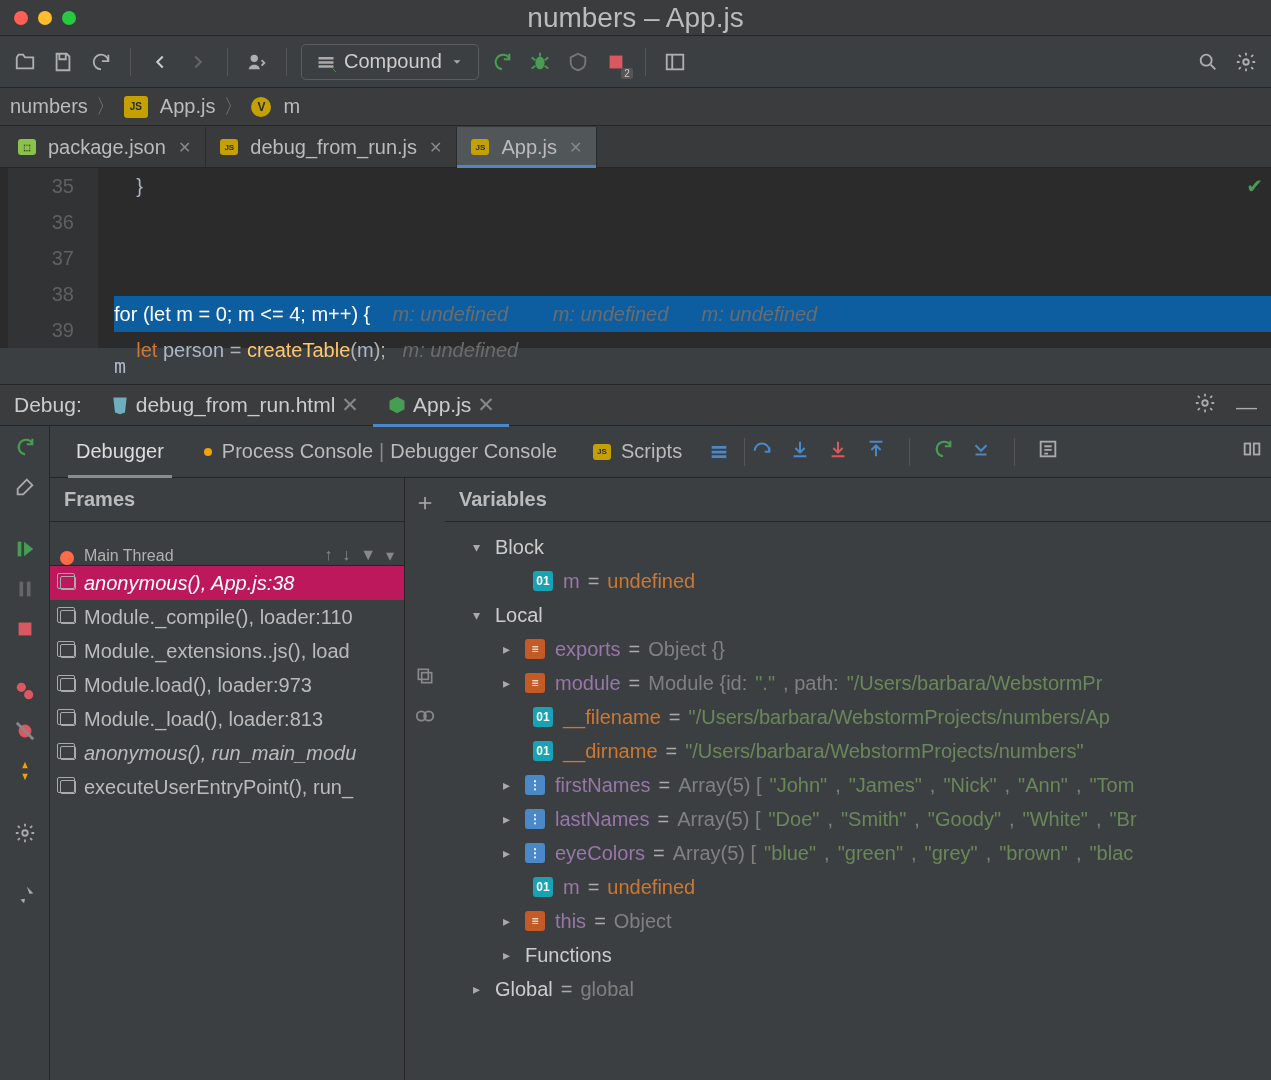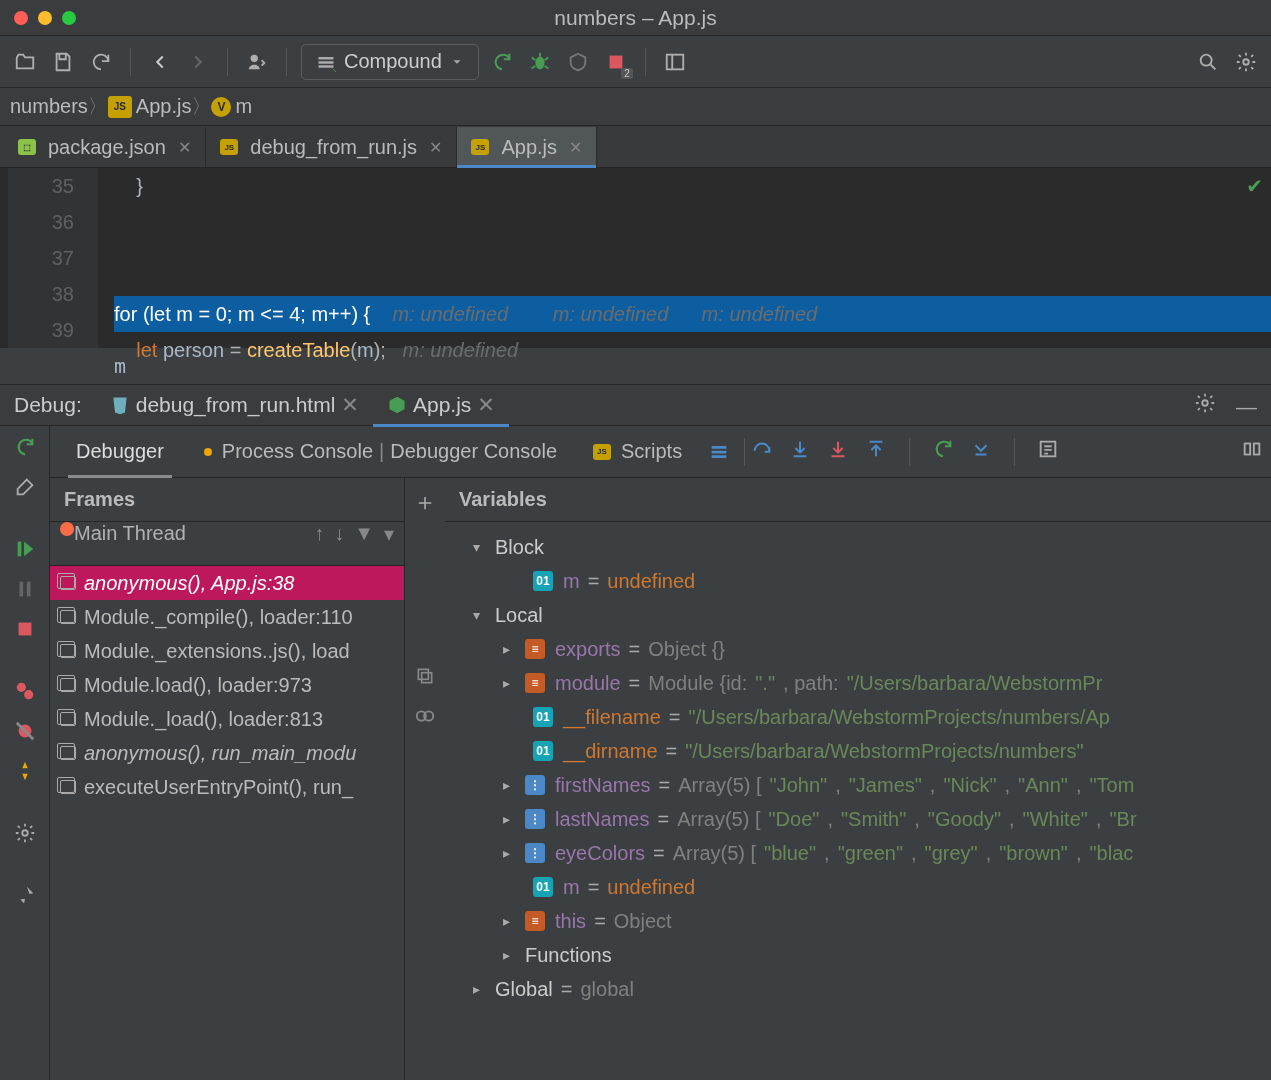--- a/index.html
+++ b/index.html
@@ -27,30 +27,30 @@
     --row-sel:#0d5ea1;
     --row-hover:#4445;
   }
   *{box-sizing:border-box;font-family:"Segoe UI","Helvetica Neue",Arial,sans-serif;}
   body{margin:0;background:var(--bg);color:var(--text);width:1271px;height:1080px;overflow:hidden;font-size:20px;}
   
   .titlebar{height:36px;background:#3a3c3e;display:flex;align-items:center;position:relative;border-bottom:1px solid #262626;}
   .traffic{display:flex;gap:10px;padding:0 14px;}
   .traffic-light{width:14px;height:14px;border-radius:50%;}
   .tl-red{background:#ff5f57;} .tl-yel{background:#ffbd2e;} .tl-grn{background:#28c840;}
-  .titlebar-title{position:absolute;left:50%;transform:translateX(-50%);color:#bbb;font-size:21px;}
+  .titlebar-title{position:absolute;left:50%;transform:translateX(-50%);color:#bbb;font-size:28px;}
   
   .toolbar{height:52px;background:var(--bg);display:flex;align-items:center;gap:8px;padding:0 10px;border-bottom:1px solid var(--border);}
   .tb-sep{width:1px;height:28px;background:#555;margin:0 6px;}
   .tb-btn{width:30px;height:30px;display:flex;align-items:center;justify-content:center;color:#afafaf;cursor:pointer;}
   .tb-btn svg{width:22px;height:22px;}
   .run-sel{display:flex;align-items:center;gap:8px;height:36px;padding:0 14px;border:1px solid #5a5d5f;border-radius:5px;background:#3c3f41;color:#ccc;font-size:20px;}
   .spacer{flex:1;}
   
-  .breadcrumb{height:38px;background:#3a3c3e;display:flex;align-items:center;padding:0 10px;font-size:20px;color:#bbb;border-bottom:1px solid var(--border);}
+  .breadcrumb{height:38px;background:#3a3c3e;display:flex;align-items:center;gap:8px;padding:0 10px;font-size:20px;color:#bbb;border-bottom:1px solid var(--border);}
   .crumb-sep{color:#777;}
   .js-badge{display:inline-flex;align-items:center;justify-content:center;background:#c4a000;color:#2b2b2b;font-weight:bold;font-size:10px;width:24px;height:22px;border-radius:3px;margin-right:4px;position:relative;}
   .js-badge.tiny{width:18px;height:16px;font-size:8px;}
   .var-badge{display:inline-flex;align-items:center;justify-content:center;background:#c4a000;color:#2b2b2b;font-weight:bold;font-size:12px;width:20px;height:20px;border-radius:50%;margin-right:4px;}
   
   .editor-tabs{height:42px;background:#383a3c;display:flex;align-items:flex-end;border-bottom:1px solid #262626;padding-left:4px;}
   .ed-tab{display:flex;align-items:center;gap:8px;height:40px;padding:0 14px;color:#bbb;font-size:20px;border-right:1px solid #2b2b2b;position:relative;cursor:pointer;}
   .ed-tab.active{background:var(--tab-active);}
   .ed-tab.active::after{content:"";position:absolute;left:0;right:0;bottom:-1px;height:3px;background:#4a88c7;}
   .ed-x{color:#888;font-size:16px;margin-left:4px;}
@@ -79,21 +79,21 @@
   .debug-left .act{width:30px;height:30px;display:flex;align-items:center;justify-content:center;cursor:pointer;}
   .dbg-tabs-row{height:52px;display:flex;align-items:center;gap:0;padding-left:8px;border-bottom:1px solid var(--border);font-size:20px;position:relative;}
   .dbg-tabs-row .t{padding:0 18px;height:52px;display:flex;align-items:center;gap:6px;cursor:pointer;color:#bbb;position:relative;}
   .dbg-tabs-row .t.active{color:#ddd;justify-content:center;}
   .dbg-tabs-row .t.active::after{content:"";position:absolute;left:10px;right:10px;bottom:0;height:3px;background:#8a8d90;}
   .dbg-mid{flex:1;display:flex;flex-direction:column;}
   .panes{flex:1;display:flex;}
   .frames{width:355px;display:flex;flex-direction:column;border-right:1px solid var(--border);}
   .variables{flex:1;display:flex;flex-direction:column;}
   .pane-hdr{height:44px;display:flex;align-items:center;padding:0 14px;color:#bbb;border-bottom:1px solid var(--border);font-size:20px;font-weight:bold;}
-  .thread-row{height:44px;display:flex;align-items:flex-start;padding:0 10px;border-bottom:1px solid var(--border);font-size:20px;}
+  .thread-row{height:44px;display:flex;align-items:flex-end;padding:0 10px;gap:10px;border-bottom:1px solid var(--border);font-size:16px;}
   .thread-dot{width:14px;height:14px;border-radius:50%;background:#ff6b47;}
   .thread-ctrls{margin-left:auto;display:flex;gap:10px;color:#888;}
   .frame-list{flex:1;overflow:hidden;}
   .frame-row{height:34px;display:flex;align-items:center;padding:0 10px;gap:8px;font-size:20px;color:#bbb;cursor:pointer;}
   .frame-row.sel{background:#be185d;color:#fff;}
   .frame-row .fn-it{font-style:italic;}
   .stack-icon{display:inline-block;width:16px;height:14px;border:1px solid #aaa;position:relative;border-radius:2px;}
   .stack-icon::before{content:"";position:absolute;left:-4px;top:-4px;width:16px;height:14px;border:1px solid #aaa;border-radius:2px;}
   .frame-side{width:40px;display:flex;flex-direction:column;align-items:center;gap:14px;padding-top:8px;color:#888;}
   .var-list{flex:1;overflow:hidden;padding:8px 0;}

